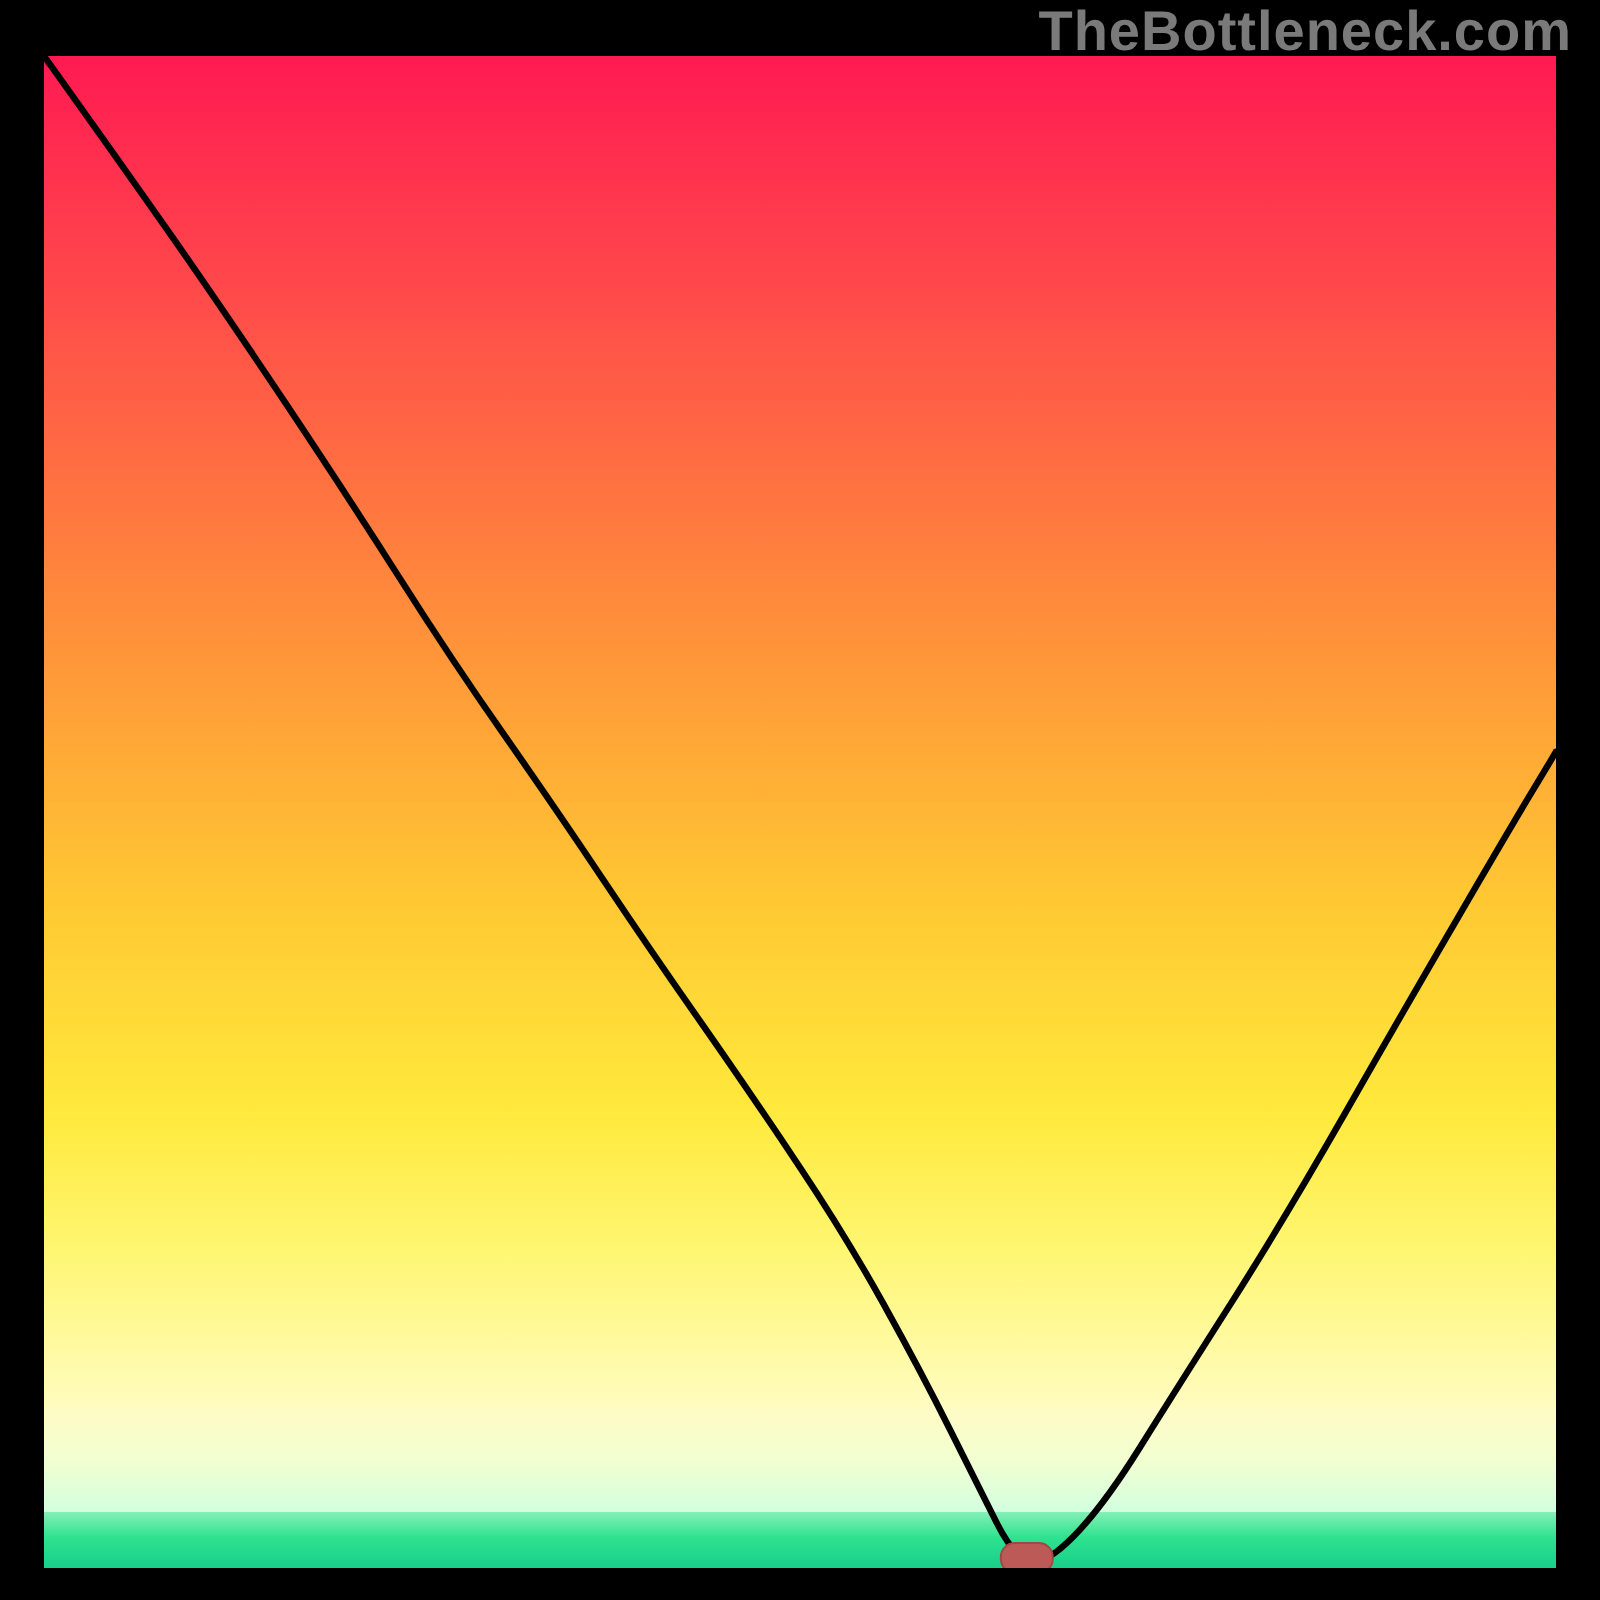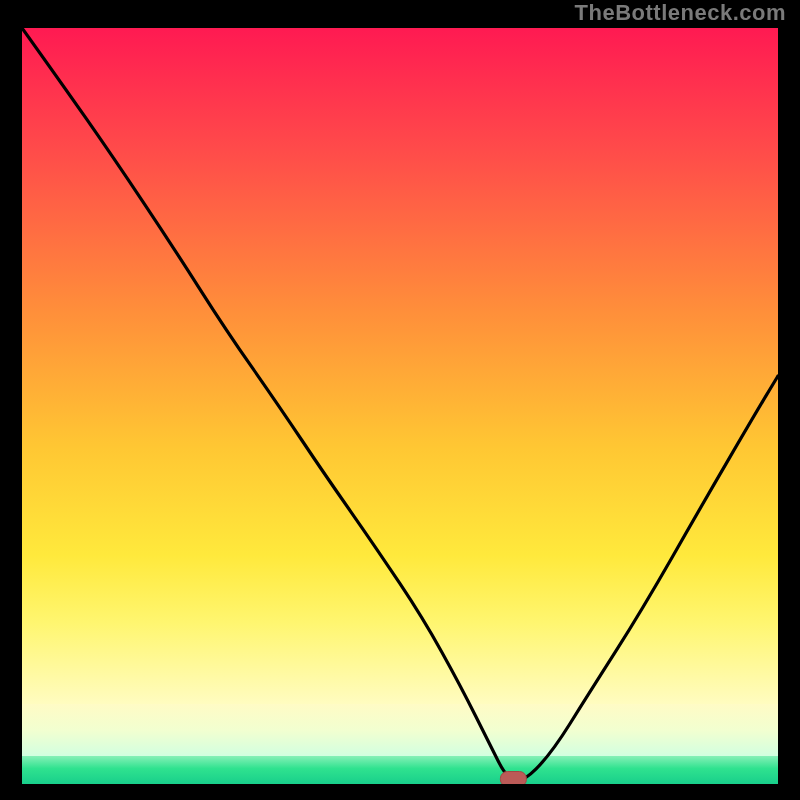--- a/index.html
+++ b/index.html
@@ -15,21 +15,21 @@
     position: relative;
     width: 800px;
     height: 800px;
     background: #000;
   }
   .watermark {
     position: absolute;
     top: 0;
     right: 14px;
     color: #7a7a7a;
-    font-size: 22px;
+    font-size: 28px;
     font-weight: 600;
     letter-spacing: 0.5px;
     z-index: 5;
   }
   .plot-frame {
     position: absolute;
     left: 22px;
     top: 28px;
     width: 756px;
     height: 756px;

